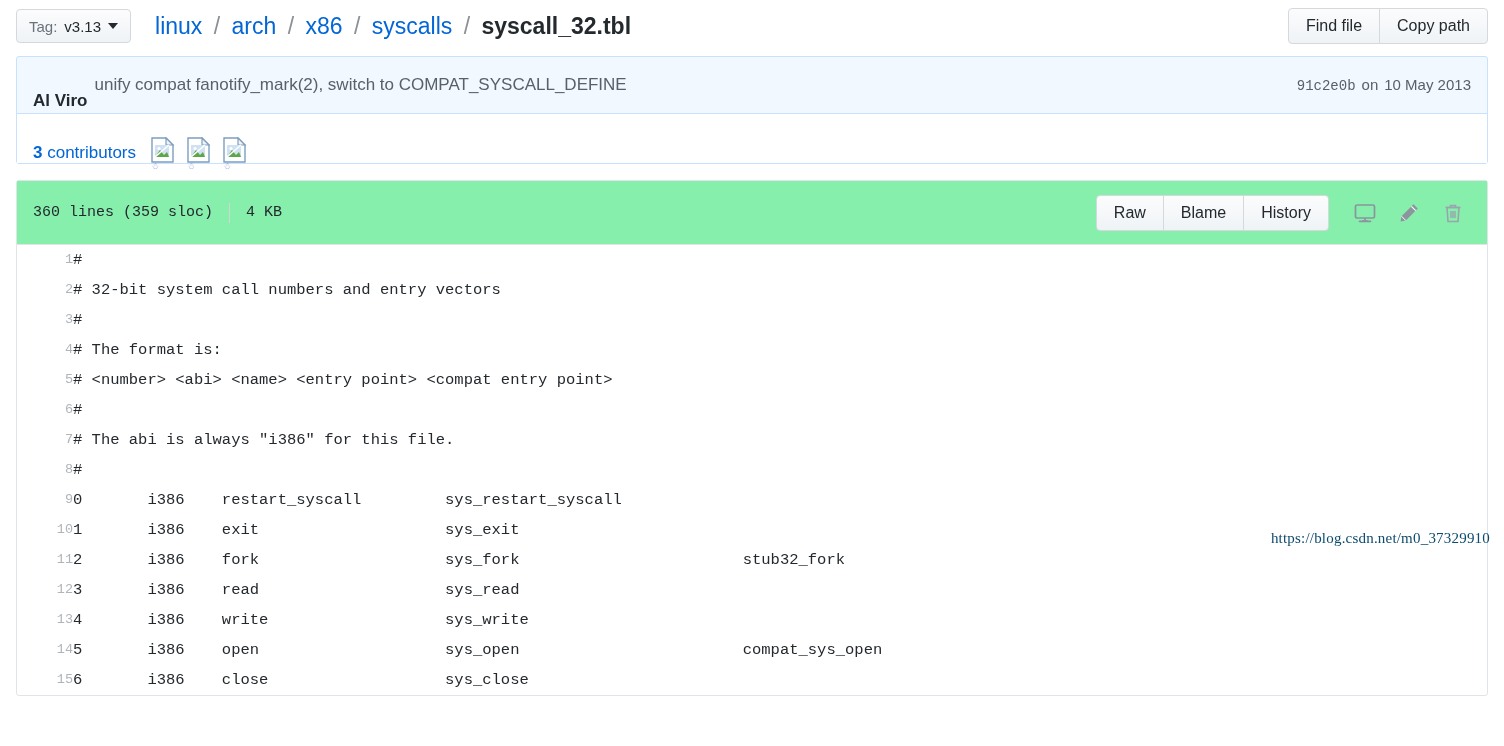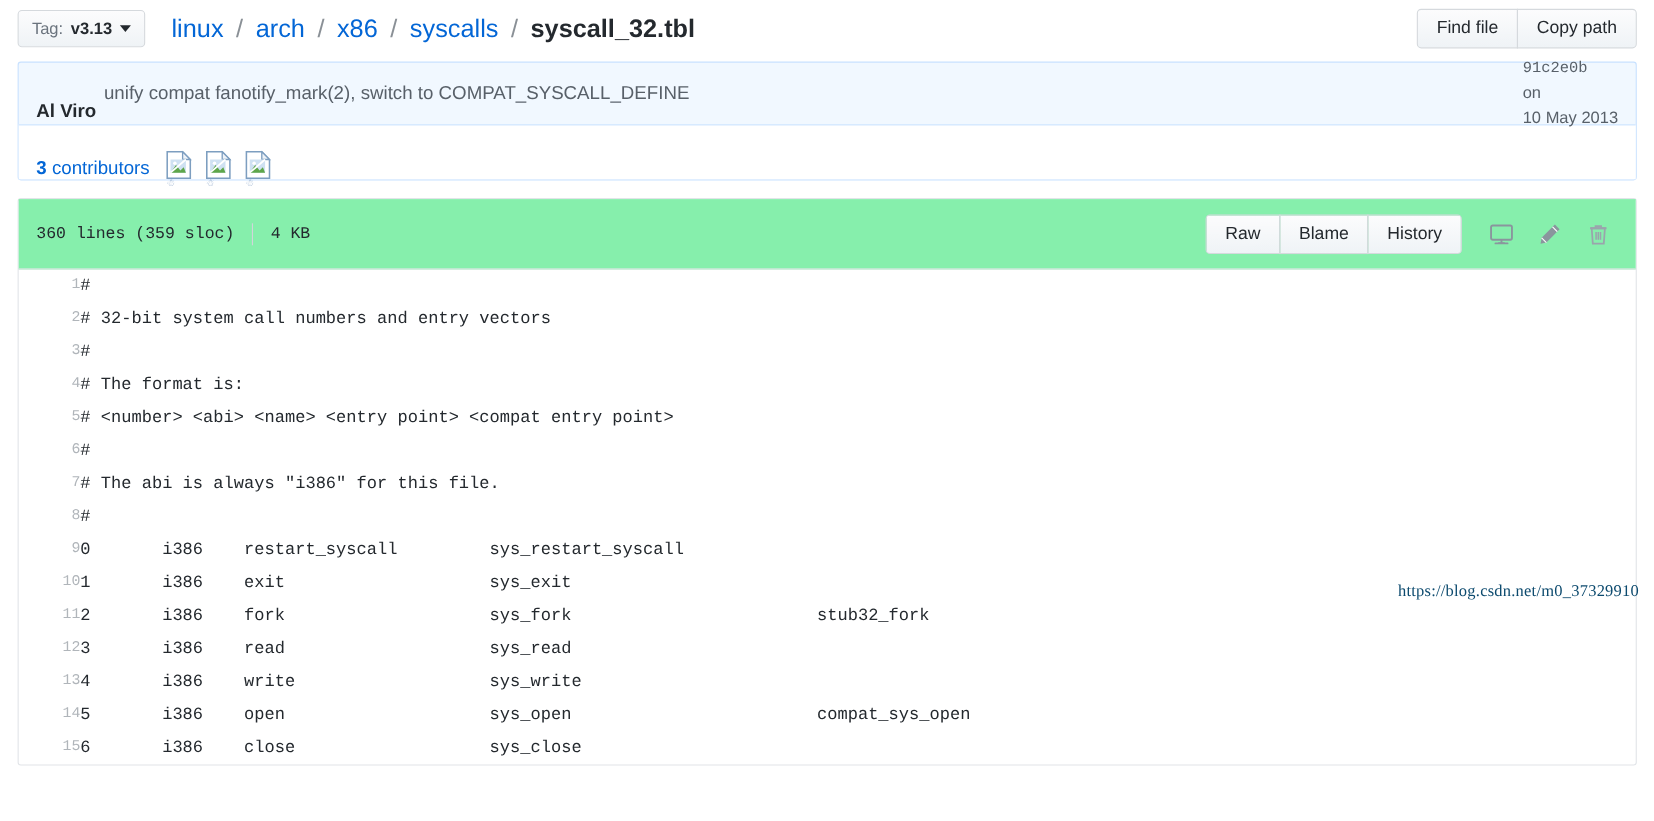--- a/index.html
+++ b/index.html
@@ -37,21 +37,21 @@
     height: 34px;
     padding: 0 12px;
     border: 1px solid #d5d9dd;
     border-radius: 4px;
     background: linear-gradient(#fcfcfd, #eff3f6);
     font-size: 15px;
     cursor: pointer;
     box-sizing: border-box;
   }
   .tag-btn .tag-label { color: #6a737d; }
-  .tag-btn .tag-value { color: #24292e; font-weight: bold; }
+  .tag-btn .tag-value { color: #24292e; font-weight: normal; }
   .caret {
     width: 0; height: 0;
     border-left: 5px solid transparent;
     border-right: 5px solid transparent;
     border-top: 6px solid #24292e;
     display: inline-block;
   }
   .breadcrumb {
     margin-left: 24px;
     font-size: 23px;
@@ -130,21 +130,20 @@
     margin-left: 7px;
     cursor: pointer;
   }
   .commit-meta {
     margin-left: auto;
     font-size: 15px;
     color: #586069;
     display: flex;
     align-items: baseline;
     gap: 6px;
-    flex-direction: column;
   }
   .commit-sha {
     font-family: "Liberation Mono", monospace;
     font-size: 14px;
     color: #586069;
     cursor: pointer;
   }
   .contrib-row {
     display: flex;
     align-items: flex-end;

